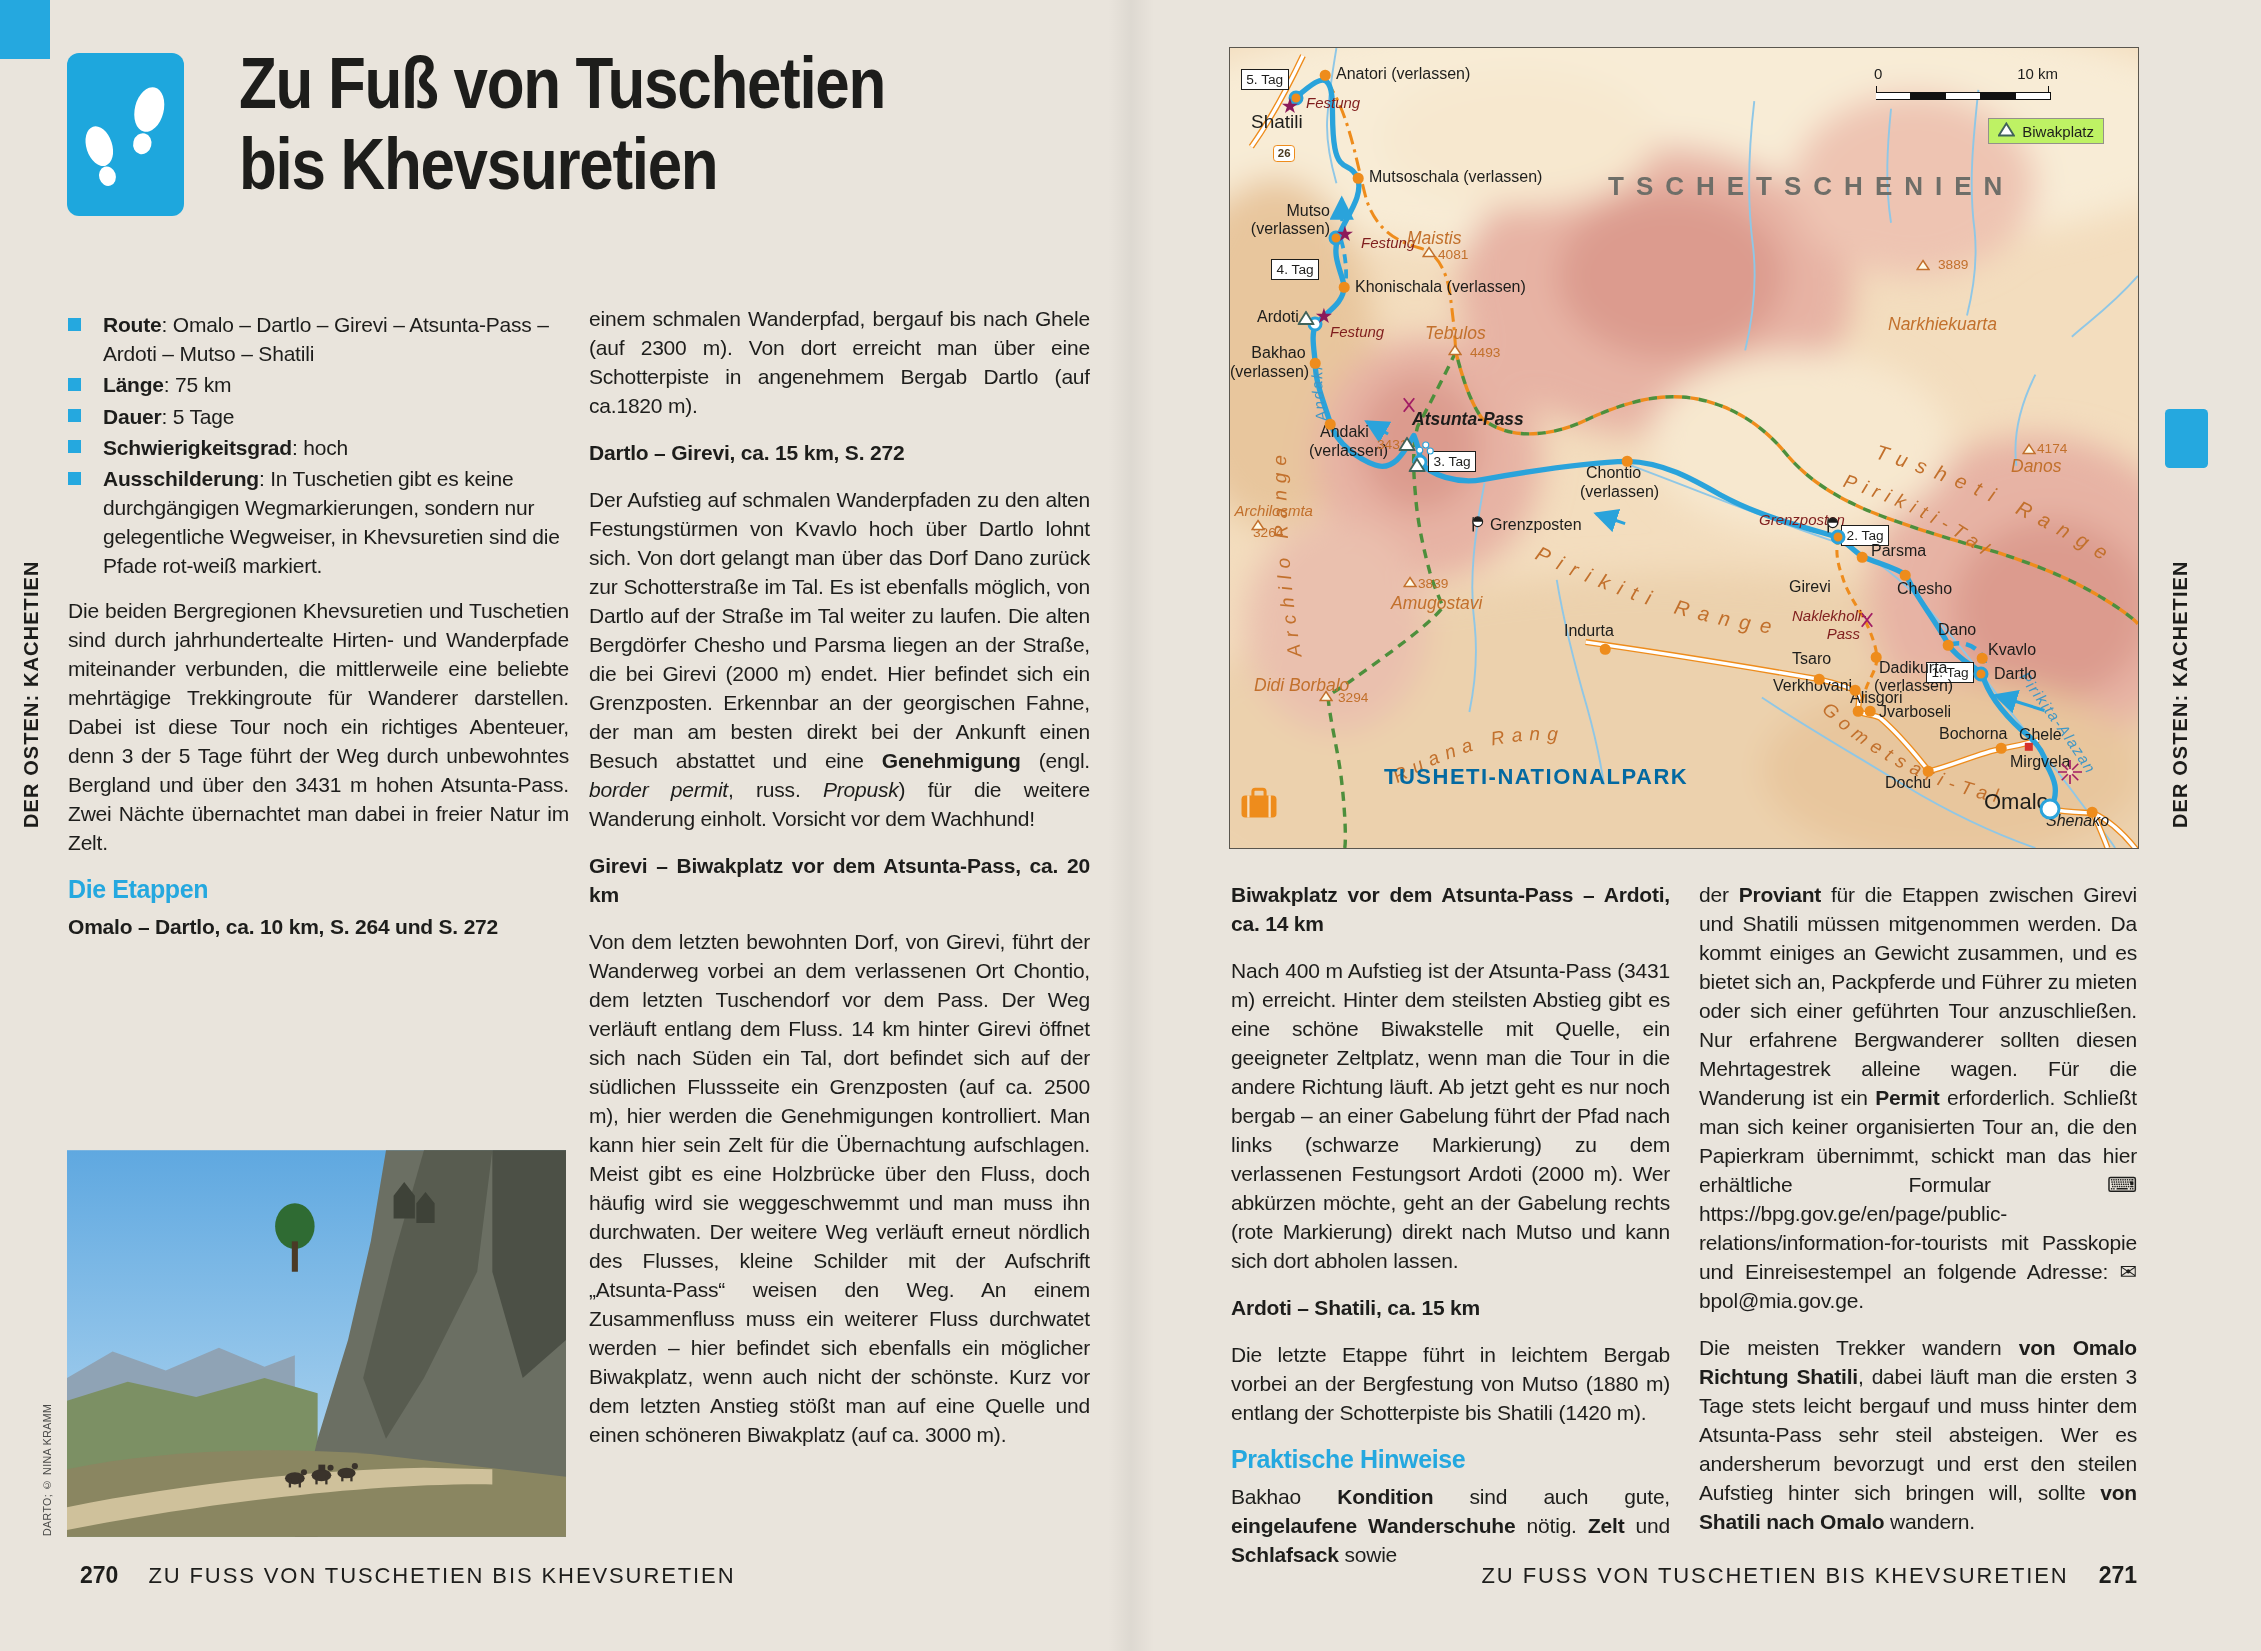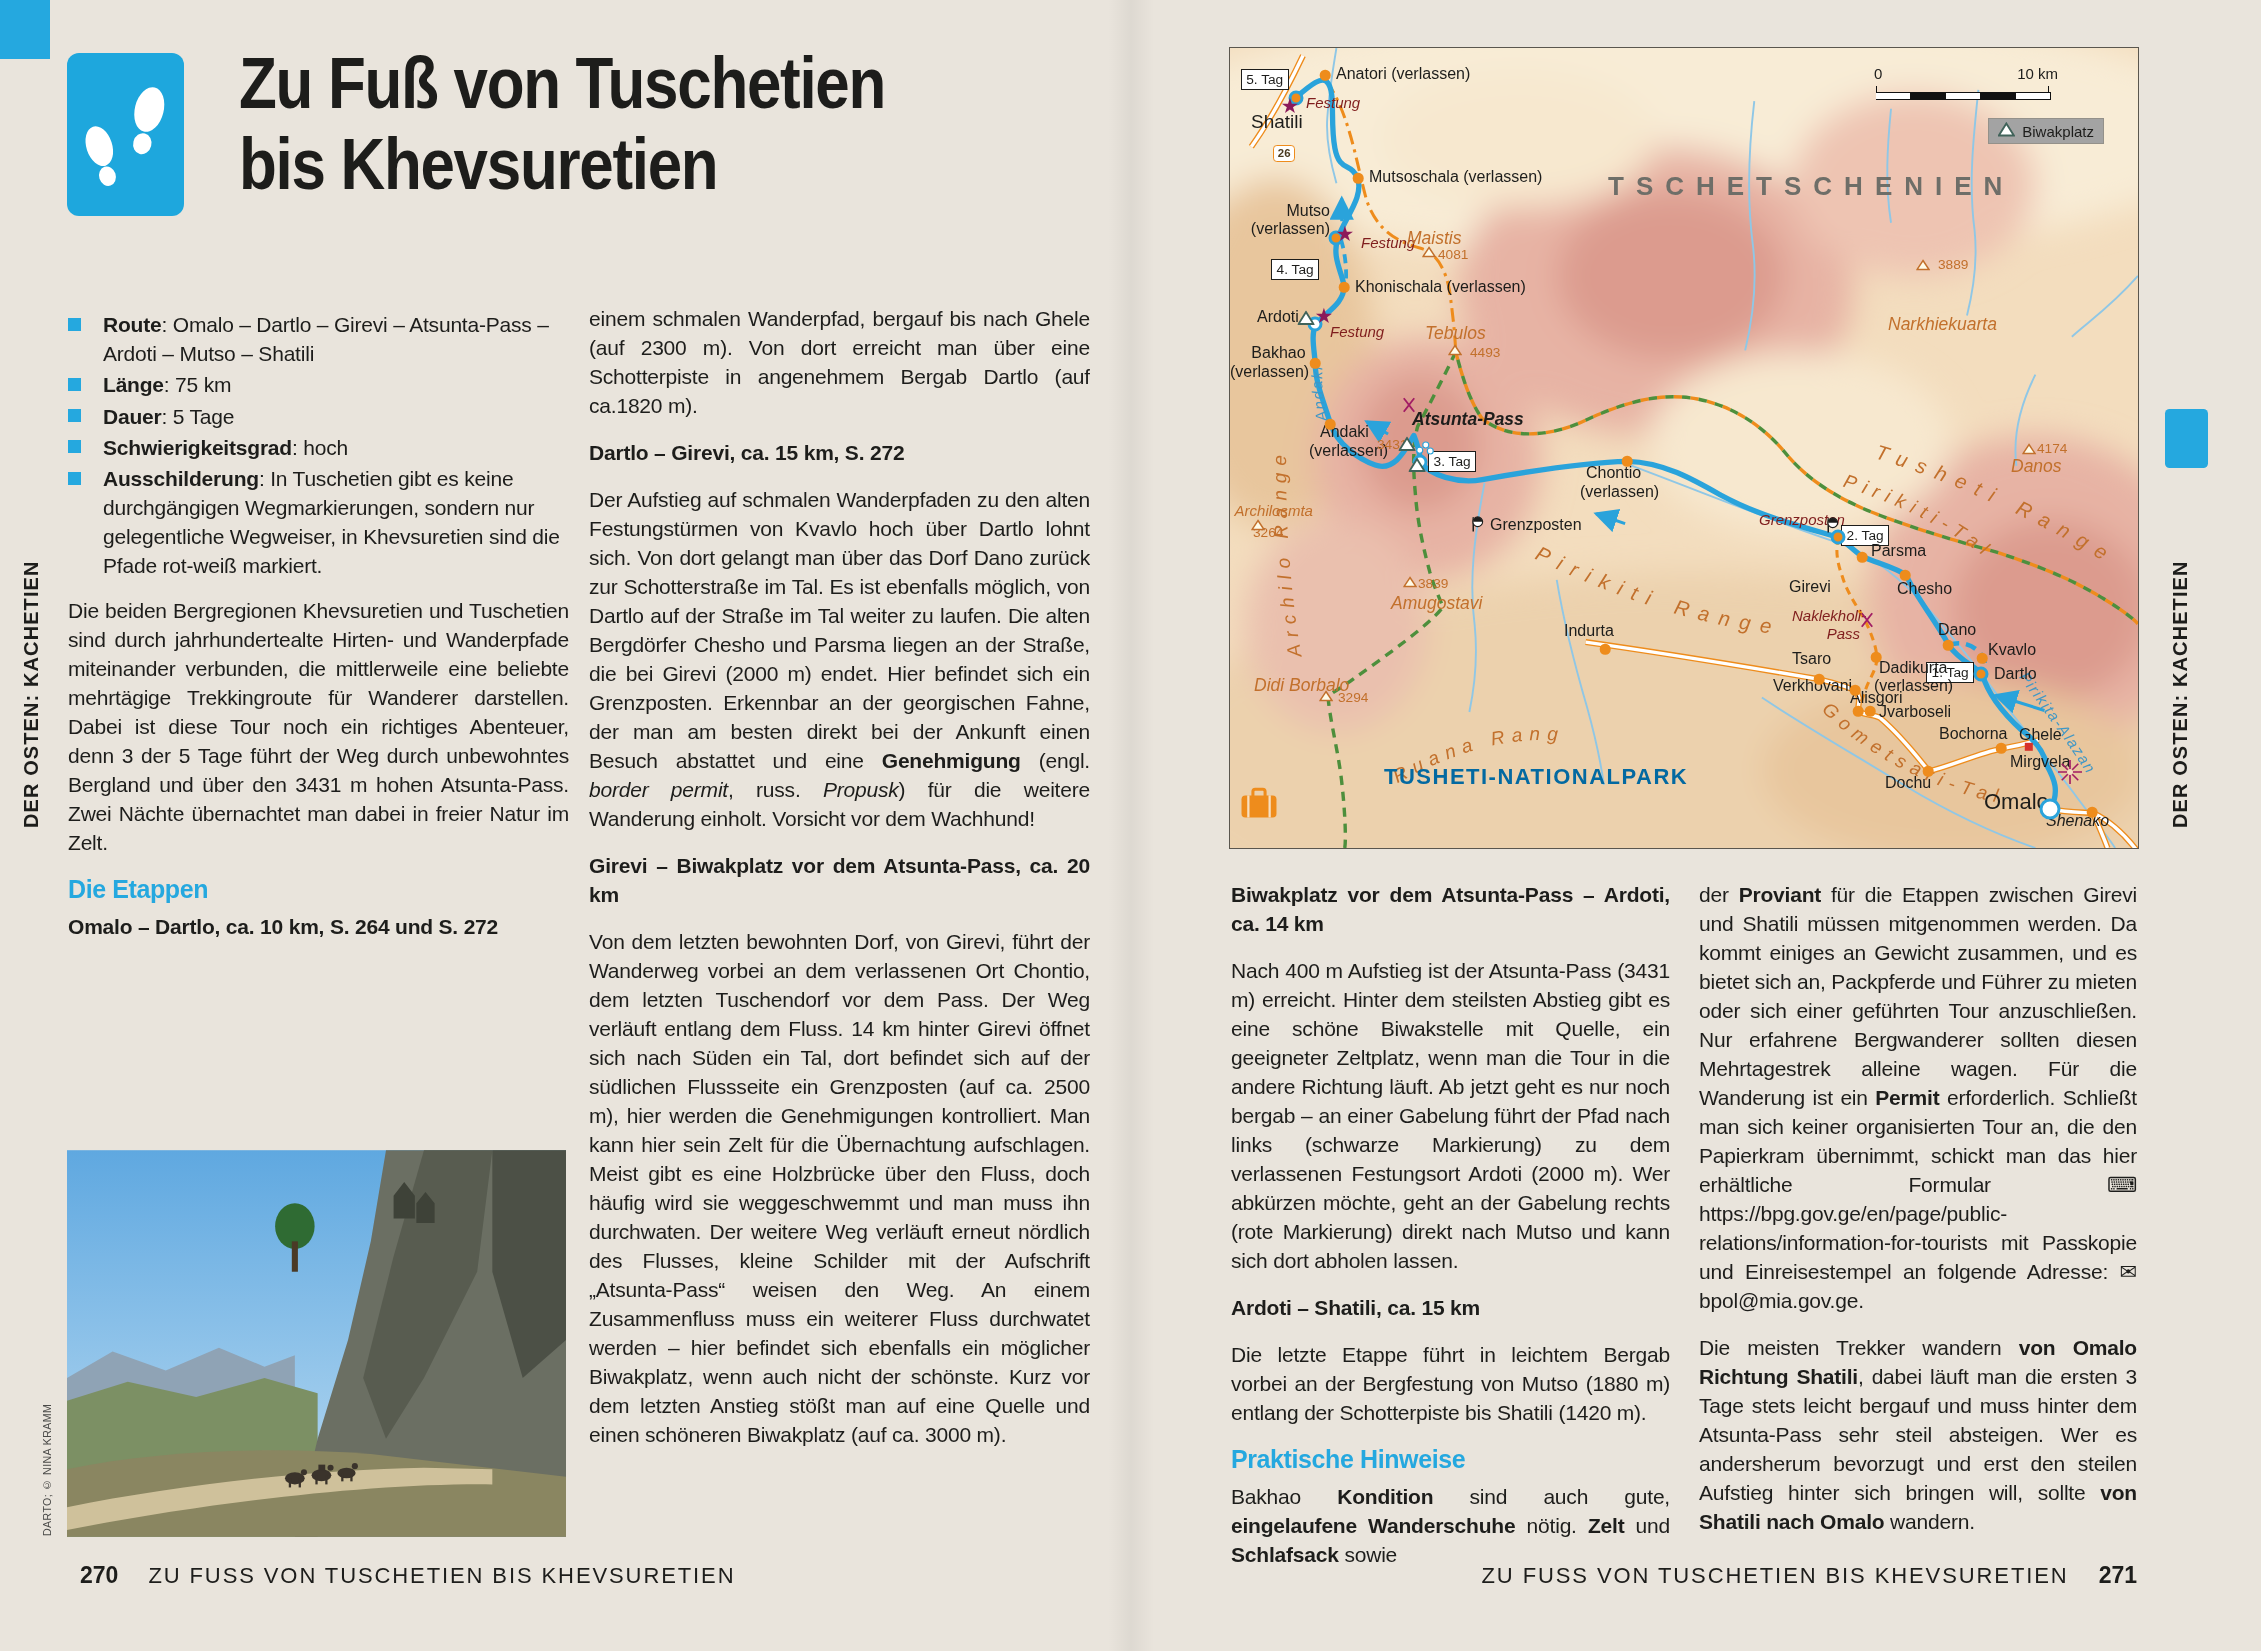--- a/index.html
+++ b/index.html
@@ -38,21 +38,21 @@
       padding:0 3.8px;line-height:15px;color:#4a3a20;}
   .reg{font-size:26px;letter-spacing:12px;color:#6e6e68;font-weight:600;}
   .park{font-size:22px;letter-spacing:1.5px;color:#0369a1;font-weight:700;}
   .mk{position:absolute;transform:translate(-50%,-50%);line-height:0;}
   .mk.dot{width:10.6px;height:10.6px;border-radius:50%;background:#ee8c1c;}
   .mk.ringdot{width:9px;height:9px;border-radius:50%;background:#ee8c1c;border:3px solid #2aa3db;}
   .mk.ring{width:9px;height:9px;border-radius:50%;background:#fff;border:3px solid #2aa3db;}
   .mk.bigring{width:15px;height:15px;border-radius:50%;background:#fff;border:3.8px solid #2aa3db;}
   .mk.redsq{width:8.4px;height:8.4px;background:#d6322b;}
   .mk.star{color:#8c1a5a;font-size:21px;line-height:21px;}
-  .legend{position:absolute;background:#a3a3a3;border:1.5px solid #94918a;display:flex;align-items:center;
+  .legend{position:absolute;background:#bef264;border:1.5px solid #94918a;display:flex;align-items:center;
           gap:7.6px;padding:3px 9px;font-size:15px;}
   .scalebar{position:absolute;font-size:15px;}
   .scalebar .seg{display:inline-block;height:6px;border:1.1px solid #111;border-left:none;vertical-align:middle;}
   .scalebar .seg:first-of-type{border-left:1.1px solid #111;}
   .credit{writing-mode:vertical-rl;transform:rotate(180deg);font-size:10.6px;color:#4a4a48;letter-spacing:0.4px;}
   svg text{font-family:"Liberation Sans",sans-serif;}
   .rangeTxt{fill:#c2702c;font-style:italic;font-size:25px;letter-spacing:9px;}
   .rangeBig{fill:#c2702c;font-style:italic;font-size:27px;letter-spacing:13px;}
   .rivTxt{fill:#3f97c6;font-style:italic;font-size:20px;letter-spacing:2px;}
 </style>

